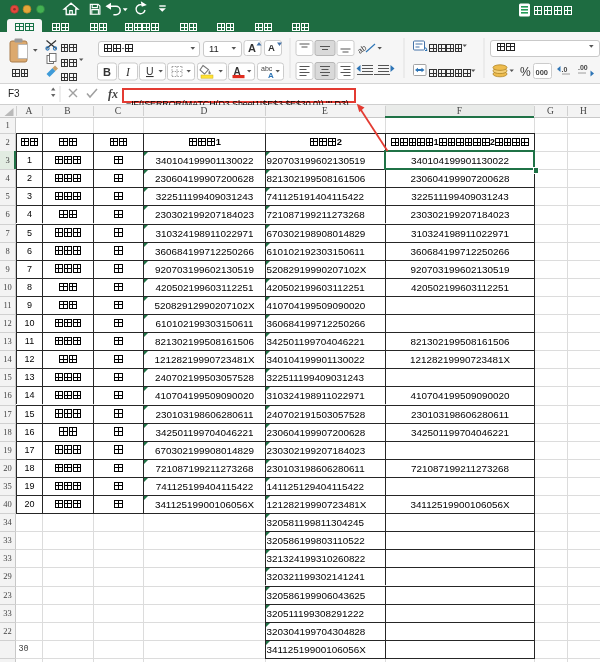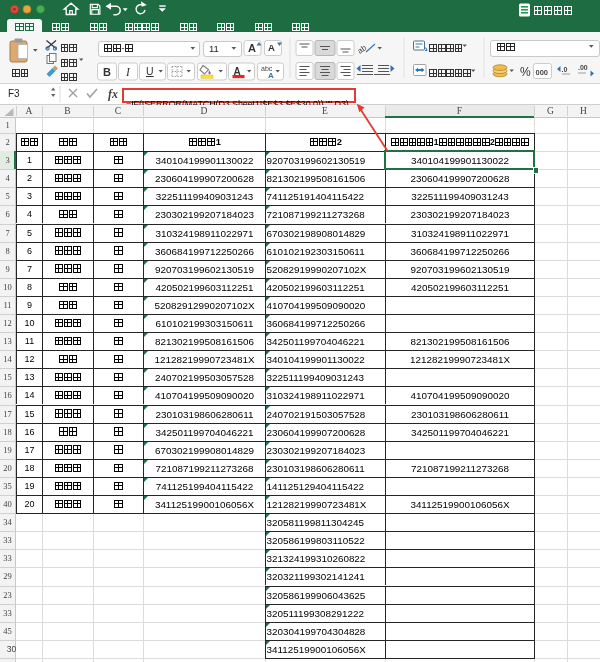--- a/index.html
+++ b/index.html
@@ -278,23 +278,23 @@
 <div style="position:absolute;left:0;top:531.2px;width:15px;height:18.1px;color:#444;font-size:8.5px;line-height:18.1px;text-align:center;font-family:'Liberation Serif',serif">33</div>
 <div style="position:absolute;left:0;top:549.3px;width:16px;height:1px;background:#d0d0d0"></div>
 <div style="position:absolute;left:0;top:549.3px;width:15px;height:18.1px;color:#444;font-size:8.5px;line-height:18.1px;text-align:center;font-family:'Liberation Serif',serif">33</div>
 <div style="position:absolute;left:0;top:567.4px;width:16px;height:1px;background:#d0d0d0"></div>
 <div style="position:absolute;left:0;top:567.4px;width:15px;height:18.1px;color:#444;font-size:8.5px;line-height:18.1px;text-align:center;font-family:'Liberation Serif',serif">29</div>
 <div style="position:absolute;left:0;top:585.5px;width:16px;height:1px;background:#d0d0d0"></div>
 <div style="position:absolute;left:0;top:585.5px;width:15px;height:18.1px;color:#444;font-size:8.5px;line-height:18.1px;text-align:center;font-family:'Liberation Serif',serif">23</div>
 <div style="position:absolute;left:0;top:603.6px;width:16px;height:1px;background:#d0d0d0"></div>
 <div style="position:absolute;left:0;top:603.6px;width:15px;height:18.1px;color:#444;font-size:8.5px;line-height:18.1px;text-align:center;font-family:'Liberation Serif',serif">33</div>
 <div style="position:absolute;left:0;top:621.7px;width:16px;height:1px;background:#d0d0d0"></div>
-<div style="position:absolute;left:0;top:621.7px;width:15px;height:18.1px;color:#444;font-size:8.5px;line-height:18.1px;text-align:center;font-family:'Liberation Serif',serif">45</div>
+<div style="position:absolute;left:0;top:621.7px;width:15px;height:18.1px;color:#444;font-size:8.5px;line-height:18.1px;text-align:center;font-family:'Liberation Serif',serif">22</div>
 <div style="position:absolute;left:0;top:639.8px;width:16px;height:1px;background:#d0d0d0"></div>
-<div style="position:absolute;left:4px;top:639.8px;width:15px;height:18.1px;color:#444;font-size:8.5px;line-height:18.1px;text-align:center;font-family:Liberation Sans, sans-serif">30</div>
+<div style="position:absolute;left:16px;top:639.8px;width:15px;height:18.1px;color:#444;font-size:8.5px;line-height:18.1px;text-align:center;font-family:Liberation Mono, monospace">30</div>
 <div style="position:absolute;left:0;top:657.9px;width:16px;height:1px;background:#d0d0d0"></div>
 <div style="position:absolute;left:0;top:657.9px;width:15px;height:18.1px;color:#444;font-size:8.5px;line-height:18.1px;text-align:center;font-family:'Liberation Serif',serif">31</div>
 
 <div style="position:absolute;left:14px;top:151.1px;width:2px;height:18.1px;background:#1f7246"></div>
 <div style="position:absolute;left:16px;top:133.0px;width:26px;height:18.1px;background:#fff;border-left:1px solid #262626;border-top:1px solid #262626;box-sizing:border-box;color:#000;font-size:9.3px;line-height:17.1px;text-align:center;font-weight:bold;white-space:nowrap;overflow:hidden"><i class="g" style="width:8.2px;height:8.2px;margin:0 0.5px;vertical-align:-1px"></i><i class="g" style="width:8.2px;height:8.2px;margin:0 0.5px;vertical-align:-1px"></i></div>
 <div style="position:absolute;left:42px;top:133.0px;width:51px;height:18.1px;background:#fff;border-left:1px solid #262626;border-top:1px solid #262626;box-sizing:border-box;color:#000;font-size:9.3px;line-height:17.1px;text-align:center;font-weight:bold;white-space:nowrap;overflow:hidden"><i class="g" style="width:8.2px;height:8.2px;margin:0 0.5px;vertical-align:-1px"></i><i class="g" style="width:8.2px;height:8.2px;margin:0 0.5px;vertical-align:-1px"></i></div>
 <div style="position:absolute;left:93px;top:133.0px;width:50px;height:18.1px;background:#fff;border-left:1px solid #262626;border-top:1px solid #262626;box-sizing:border-box;color:#000;font-size:9.3px;line-height:17.1px;text-align:center;font-weight:bold;white-space:nowrap;overflow:hidden"><i class="g" style="width:8.2px;height:8.2px;margin:0 0.5px;vertical-align:-1px"></i><i class="g" style="width:8.2px;height:8.2px;margin:0 0.5px;vertical-align:-1px"></i></div>
 <div style="position:absolute;left:143px;top:133.0px;width:122px;height:18.1px;background:#fff;border-left:1px solid #262626;border-top:1px solid #262626;box-sizing:border-box;color:#000;font-size:9.3px;line-height:17.1px;text-align:center;font-weight:bold;white-space:nowrap;overflow:hidden"><i class="g" style="width:8.2px;height:8.2px;margin:0 0.5px;vertical-align:-1px"></i><i class="g" style="width:8.2px;height:8.2px;margin:0 0.5px;vertical-align:-1px"></i><i class="g" style="width:8.2px;height:8.2px;margin:0 0.5px;vertical-align:-1px"></i><b>1</b></div>
 <div style="position:absolute;left:265px;top:133.0px;width:120px;height:18.1px;background:#fff;border-left:1px solid #262626;border-top:1px solid #262626;box-sizing:border-box;color:#000;font-size:9.3px;line-height:17.1px;text-align:center;font-weight:bold;white-space:nowrap;overflow:hidden"><i class="g" style="width:8.2px;height:8.2px;margin:0 0.5px;vertical-align:-1px"></i><i class="g" style="width:8.2px;height:8.2px;margin:0 0.5px;vertical-align:-1px"></i><i class="g" style="width:8.2px;height:8.2px;margin:0 0.5px;vertical-align:-1px"></i><b>2</b></div>
 <div style="position:absolute;left:385px;top:133.0px;width:149px;height:18.1px;background:#fff;border-left:1px solid #262626;border-top:1px solid #262626;box-sizing:border-box;color:#000;font-size:8.6px;line-height:17.1px;text-align:center;font-weight:bold;white-space:nowrap;overflow:hidden"><i class="g" style="width:7.7px;height:7.7px;margin:0 0.45px;vertical-align:-1px"></i><i class="g" style="width:7.7px;height:7.7px;margin:0 0.45px;vertical-align:-1px"></i><i class="g" style="width:7.7px;height:7.7px;margin:0 0.45px;vertical-align:-1px"></i><i class="g" style="width:7.7px;height:7.7px;margin:0 0.45px;vertical-align:-1px"></i><i class="g" style="width:7.7px;height:7.7px;margin:0 0.45px;vertical-align:-1px"></i>1<i class="g" style="width:7.7px;height:7.7px;margin:0 0.45px;vertical-align:-1px"></i><i class="g" style="width:7.7px;height:7.7px;margin:0 0.45px;vertical-align:-1px"></i><i class="g" style="width:7.7px;height:7.7px;margin:0 0.45px;vertical-align:-1px"></i><i class="g" style="width:7.7px;height:7.7px;margin:0 0.45px;vertical-align:-1px"></i><i class="g" style="width:7.7px;height:7.7px;margin:0 0.45px;vertical-align:-1px"></i><i class="g" style="width:7.7px;height:7.7px;margin:0 0.45px;vertical-align:-1px"></i>2<i class="g" style="width:7.7px;height:7.7px;margin:0 0.45px;vertical-align:-1px"></i><i class="g" style="width:7.7px;height:7.7px;margin:0 0.45px;vertical-align:-1px"></i><i class="g" style="width:7.7px;height:7.7px;margin:0 0.45px;vertical-align:-1px"></i><i class="g" style="width:7.7px;height:7.7px;margin:0 0.45px;vertical-align:-1px"></i></div>

